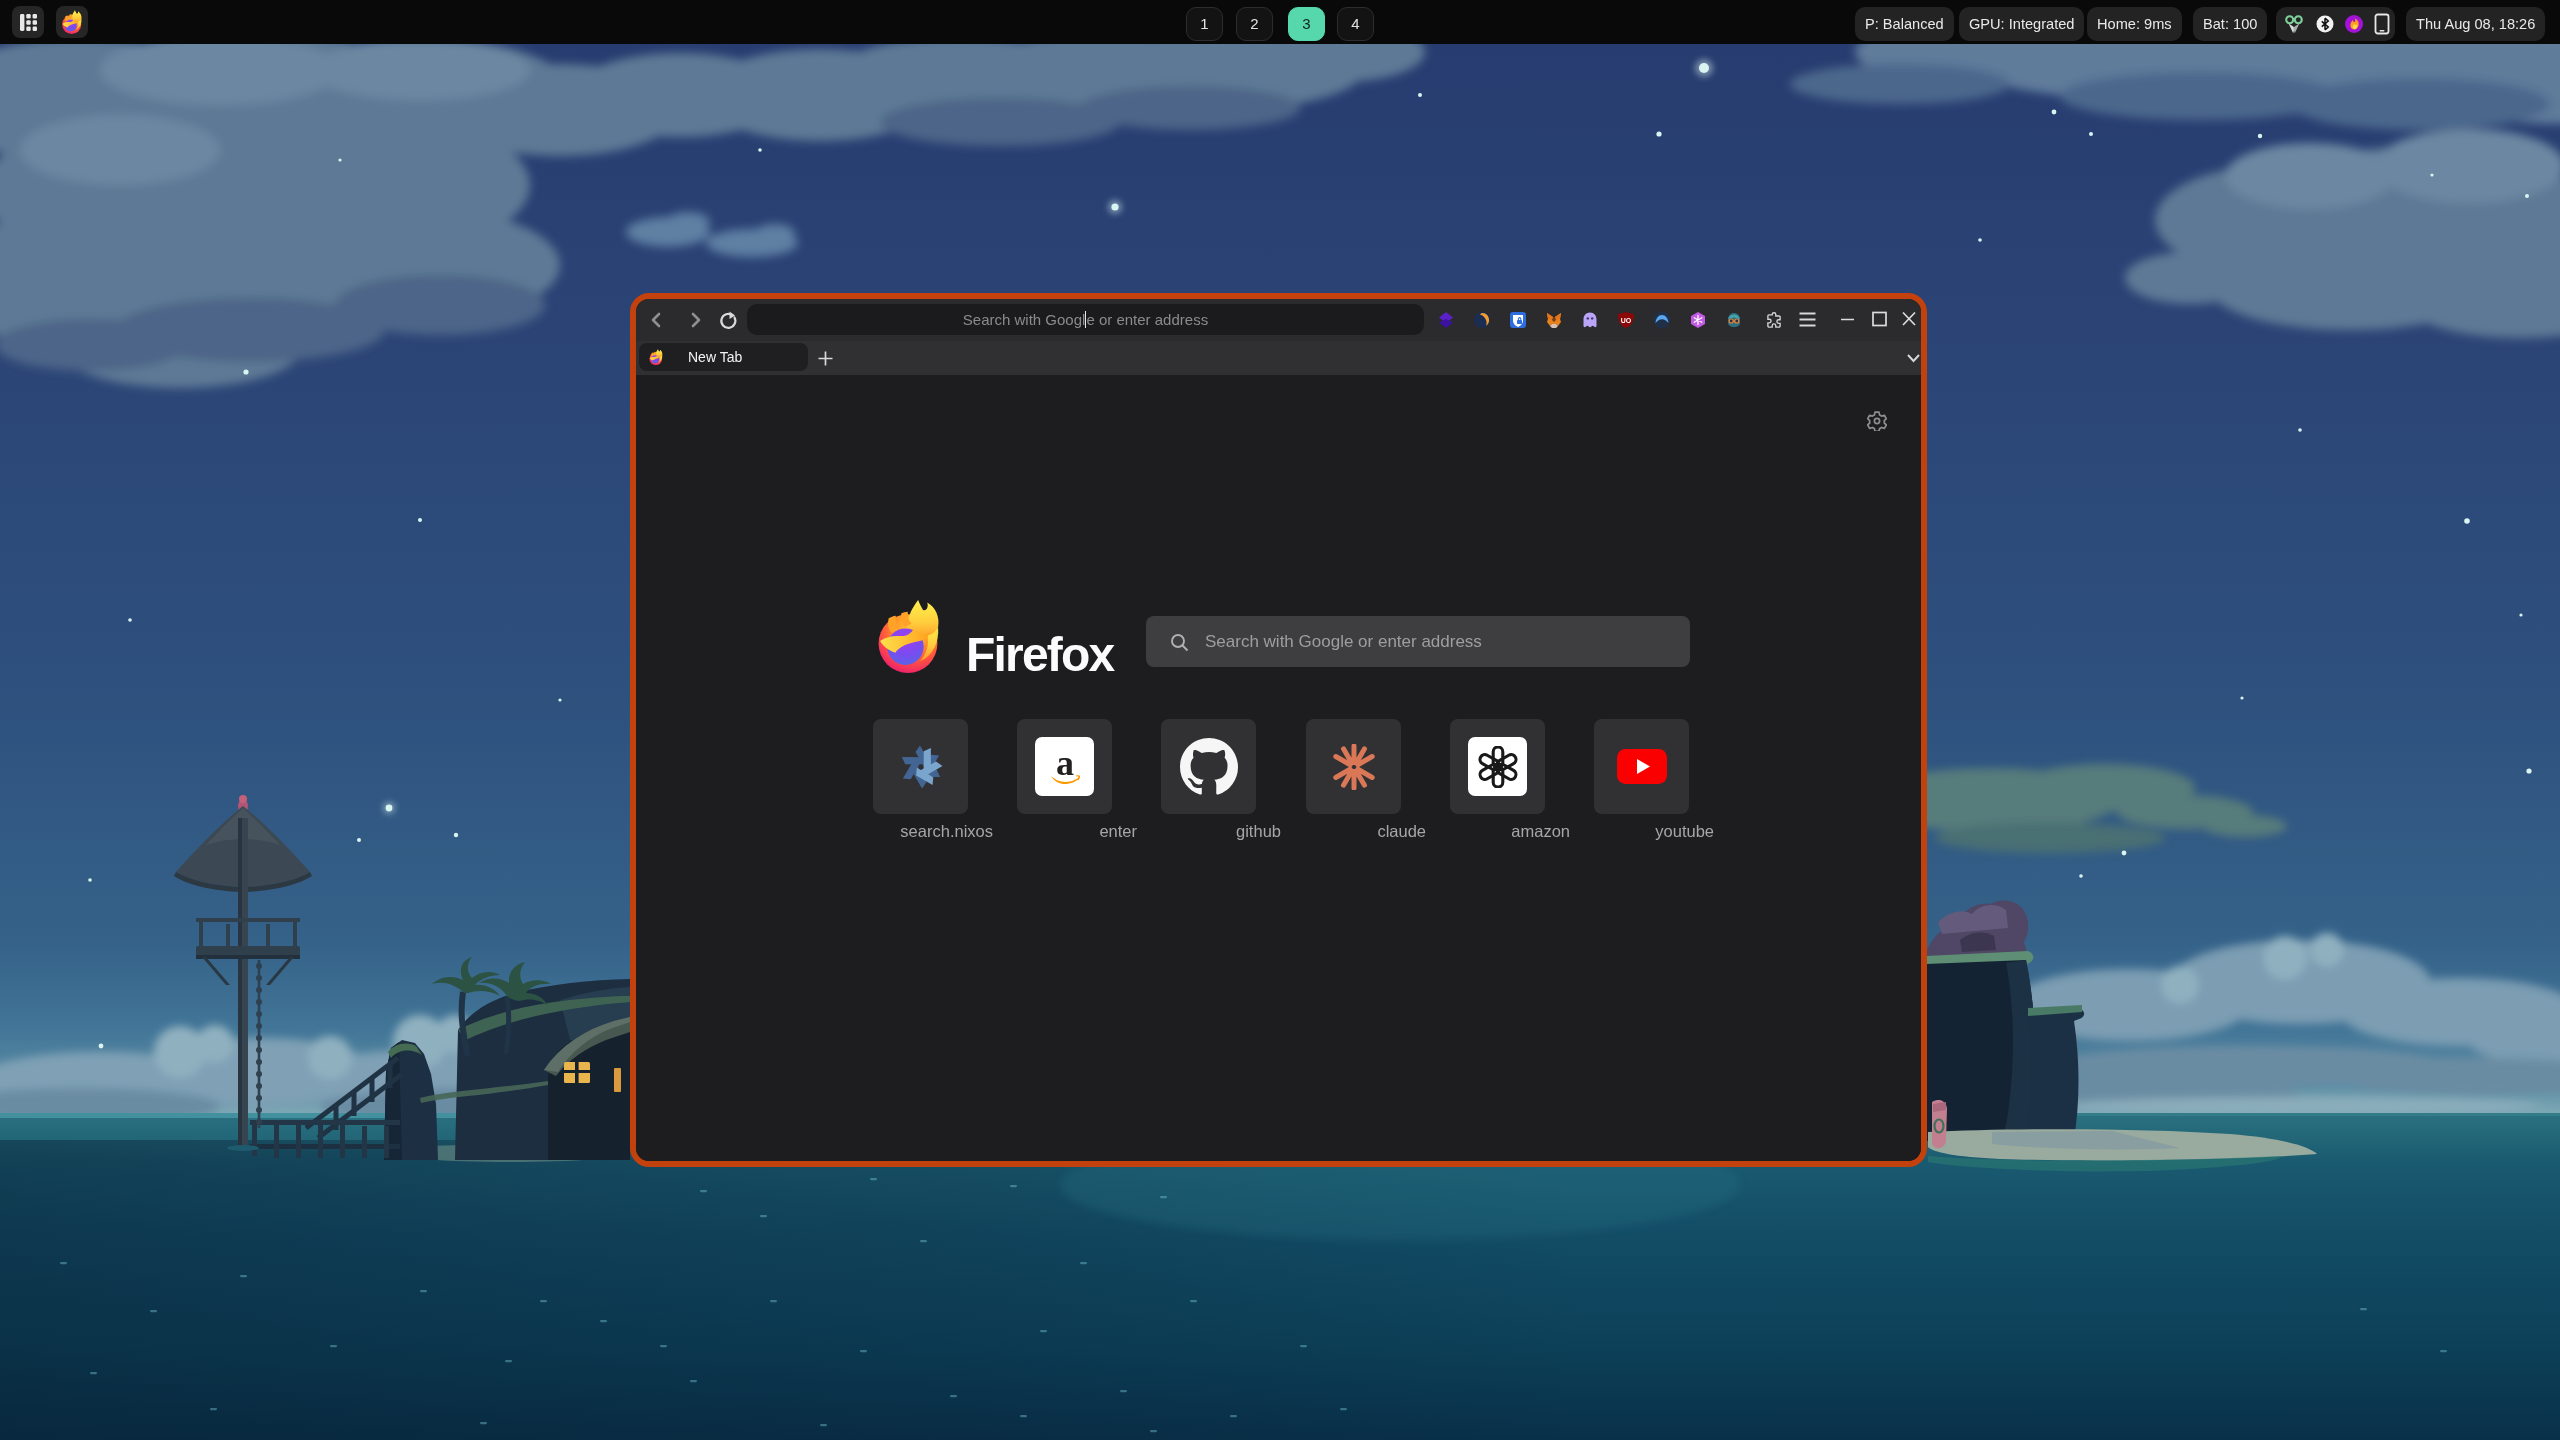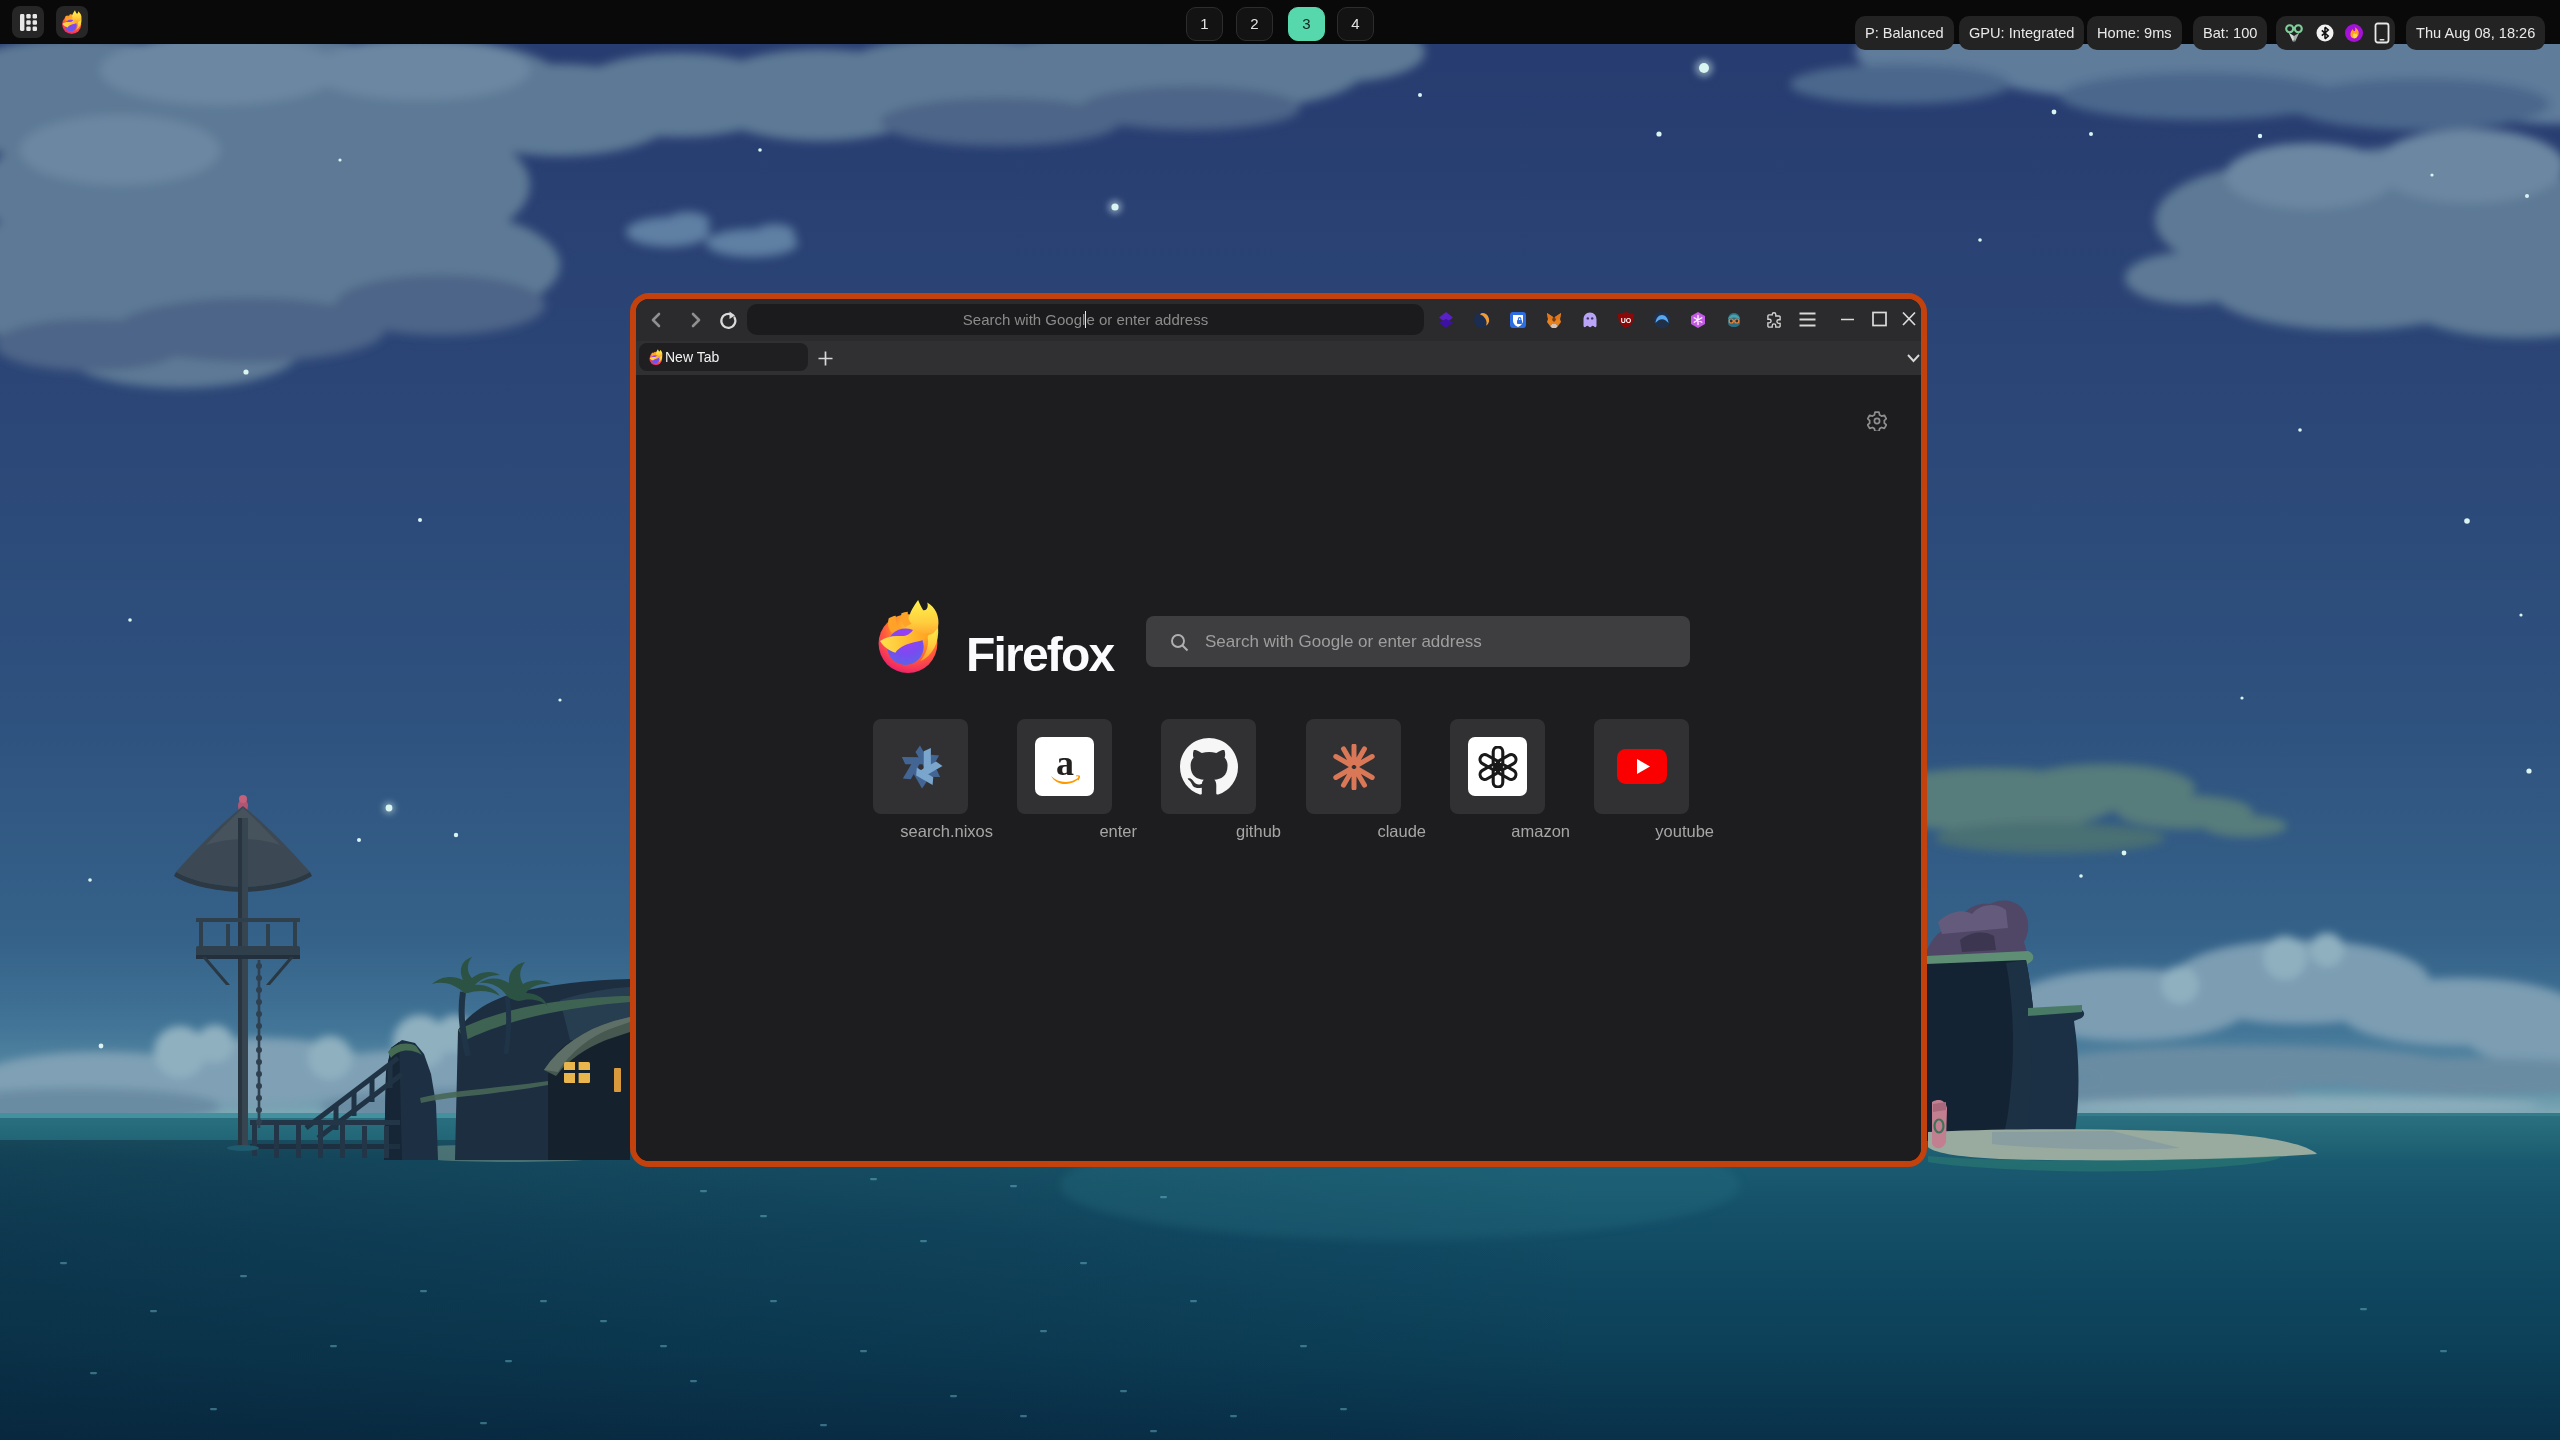--- a/index.html
+++ b/index.html
@@ -2,21 +2,21 @@
 <html><head><meta charset="utf-8">
 <style>
 html,body{margin:0;padding:0}
 body{width:2560px;height:1440px;overflow:hidden;background:#090909;font-family:"Liberation Sans",sans-serif;position:relative}
 .a{position:absolute}
 #wall{left:0;top:44px;width:2560px;height:1396px}
 #topbar{left:0;top:0;width:2560px;height:44px;background:#090909}
 .tbtn{top:6px;width:32px;height:32px;background:#262626;border-radius:8px;display:flex;align-items:center;justify-content:center}
 .ws{top:7px;width:37px;height:34px;border-radius:10px;border:1px solid #2d2d2d;background:#131313;color:#e3e3e3;font-size:15px;line-height:32px;text-align:center;box-sizing:border-box}
 .ws.on{background:#57d8ac;border-color:#57d8ac;color:#0e241c}
-.chip{top:16px;height:34px;border-radius:10px;background:#232323;color:#e9e9e9;font-size:14.6px;line-height:34px;padding:0 10px;white-space:nowrap}
+.chip{top:7px;height:34px;border-radius:10px;background:#232323;color:#e9e9e9;font-size:14.6px;line-height:34px;padding:0 10px;white-space:nowrap}
 #win{left:630px;top:293px;width:1297px;height:874px;border:6px solid #c2410c;border-radius:19px;background:#1d1d1f;box-sizing:border-box;overflow:hidden}
 #nav{position:absolute;left:0;top:0;width:1291px;height:42px;background:#2b2b2d}
 #tabs{position:absolute;left:0;top:42px;width:1291px;height:34px;background:#303033}
 #cont{position:absolute;left:0;top:76px;width:1291px;height:792px;background:#1d1d1f}
 #urlbar{left:111px;top:5px;width:677px;height:31px;background:#1b1b1d;border-radius:10px;color:#8b8b8b;font-size:15px;text-align:center;line-height:31px}
 .exti{top:12px;width:18px;height:18px}
 #tab{left:3px;top:2px;width:169px;height:28px;background:#1f1f22;border-radius:8px;display:flex;align-items:center}
 .tile{top:344px;width:95px;height:95px;border-radius:8px;background:#313134;display:flex;align-items:center;justify-content:center}
 .tlab{top:447px;width:144px;text-align:right;color:#a6a6a6;font-size:16.5px}
 .wbox{width:59px;height:59px;background:#fff;border-radius:7px;display:flex;align-items:center;justify-content:center}
@@ -506,21 +506,21 @@
         <path d="M1,8.5 h13"></path>
         <rect x="33" y="1.5" width="13" height="13"></rect>
         <path d="M63,1.5 L75,14 M75,1.5 L63,14"></path>
       </svg>
 </div>
 <div id="tabs">
 <div class="a" id="tab">
 <svg style="margin-left:9px" width="16" height="16" viewBox="0 0 68 73">
           <use href="#fflogo"></use>
         </svg>
-<span style="margin-left:1px;color:#f2f2f2;font-size:14px">New Tab</span>
+<span style="margin-left:24px;color:#f2f2f2;font-size:14px">New Tab</span>
 </div>
 <svg class="a" style="left:181px;top:9px" width="17" height="17" viewBox="0 0 17 17" stroke="#d8d8d8" stroke-width="1.7">
         <path d="M8.5,1.5 v14 M1.5,8.5 h14"></path>
       </svg>
 <svg class="a" style="left:1270px;top:11px" width="15" height="12" viewBox="0 0 15 12" fill="none" stroke="#d8d8d8" stroke-width="1.9">
         <path d="M2,3 L7.5,9 L13,3"></path>
       </svg>
 </div>
 <div id="cont">
 <svg class="a" style="left:1231px;top:36px" width="20" height="20" viewBox="0 0 20 20">

